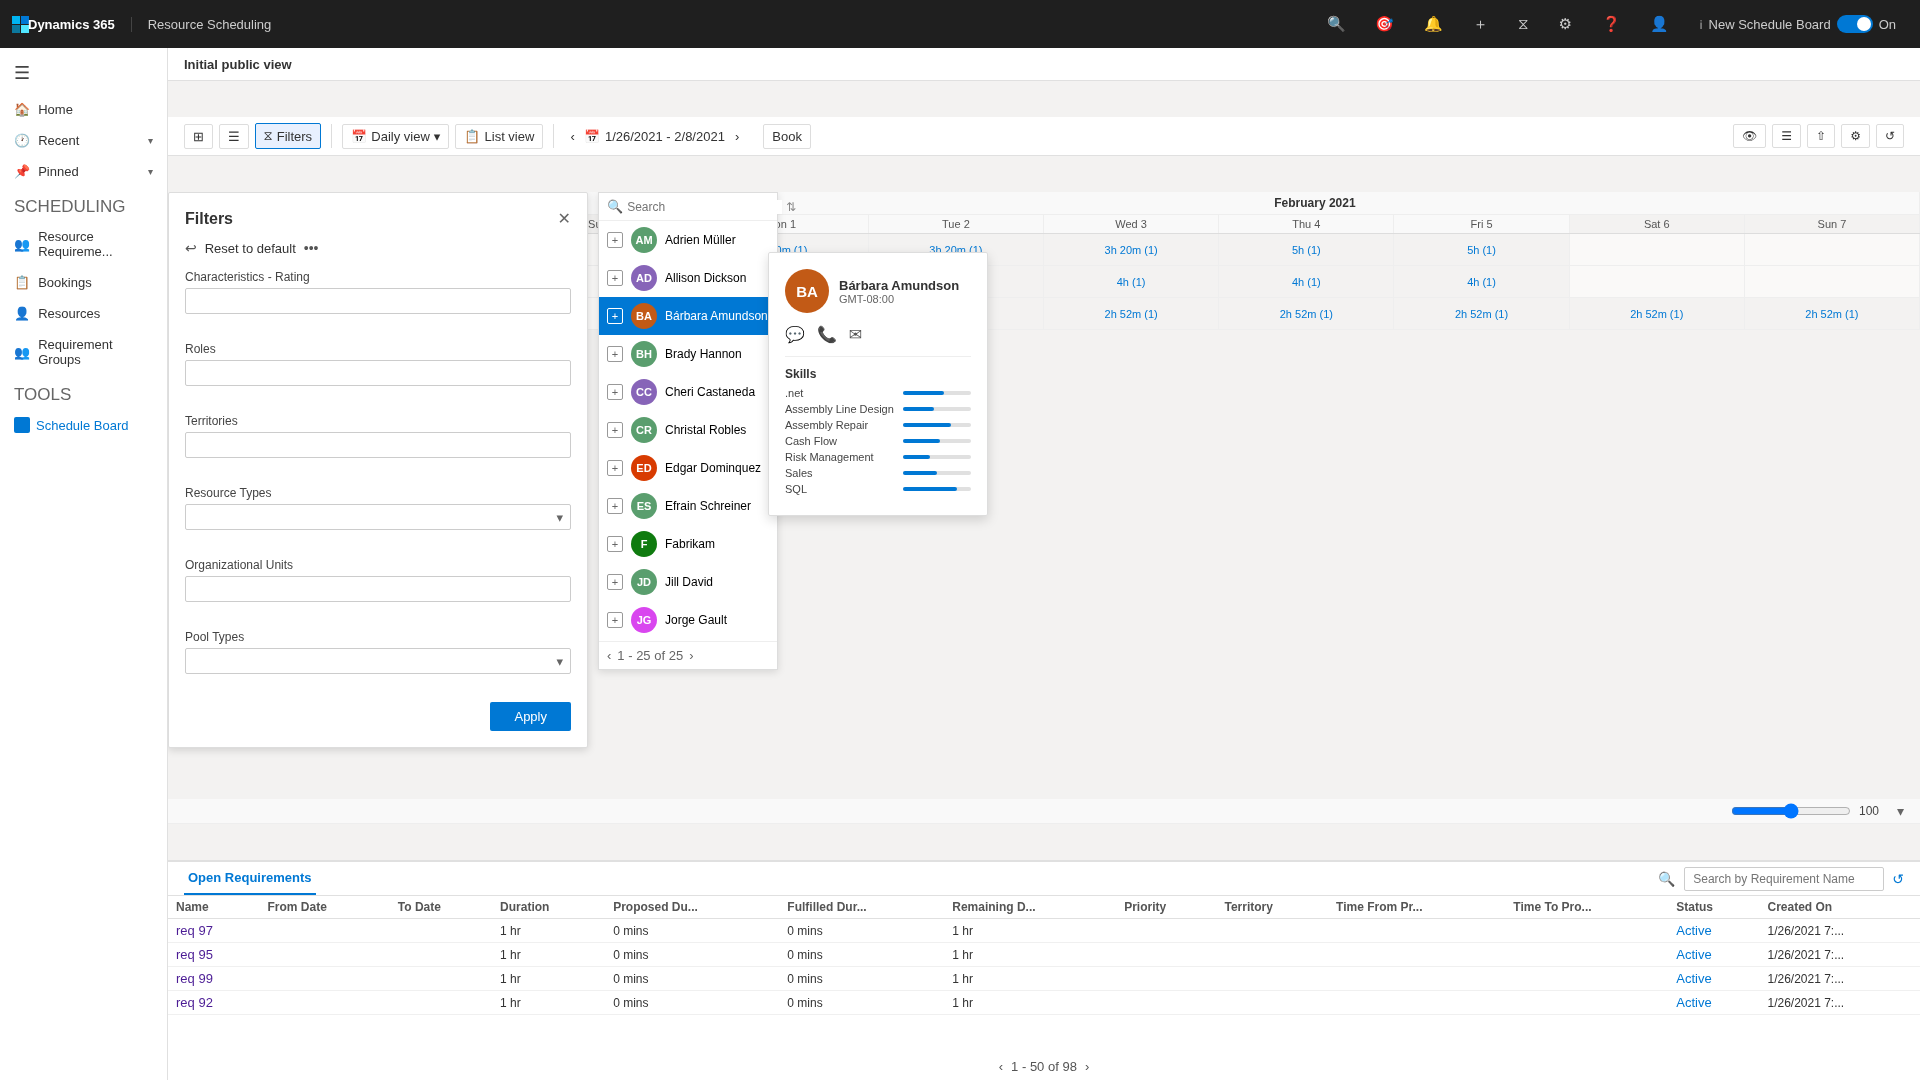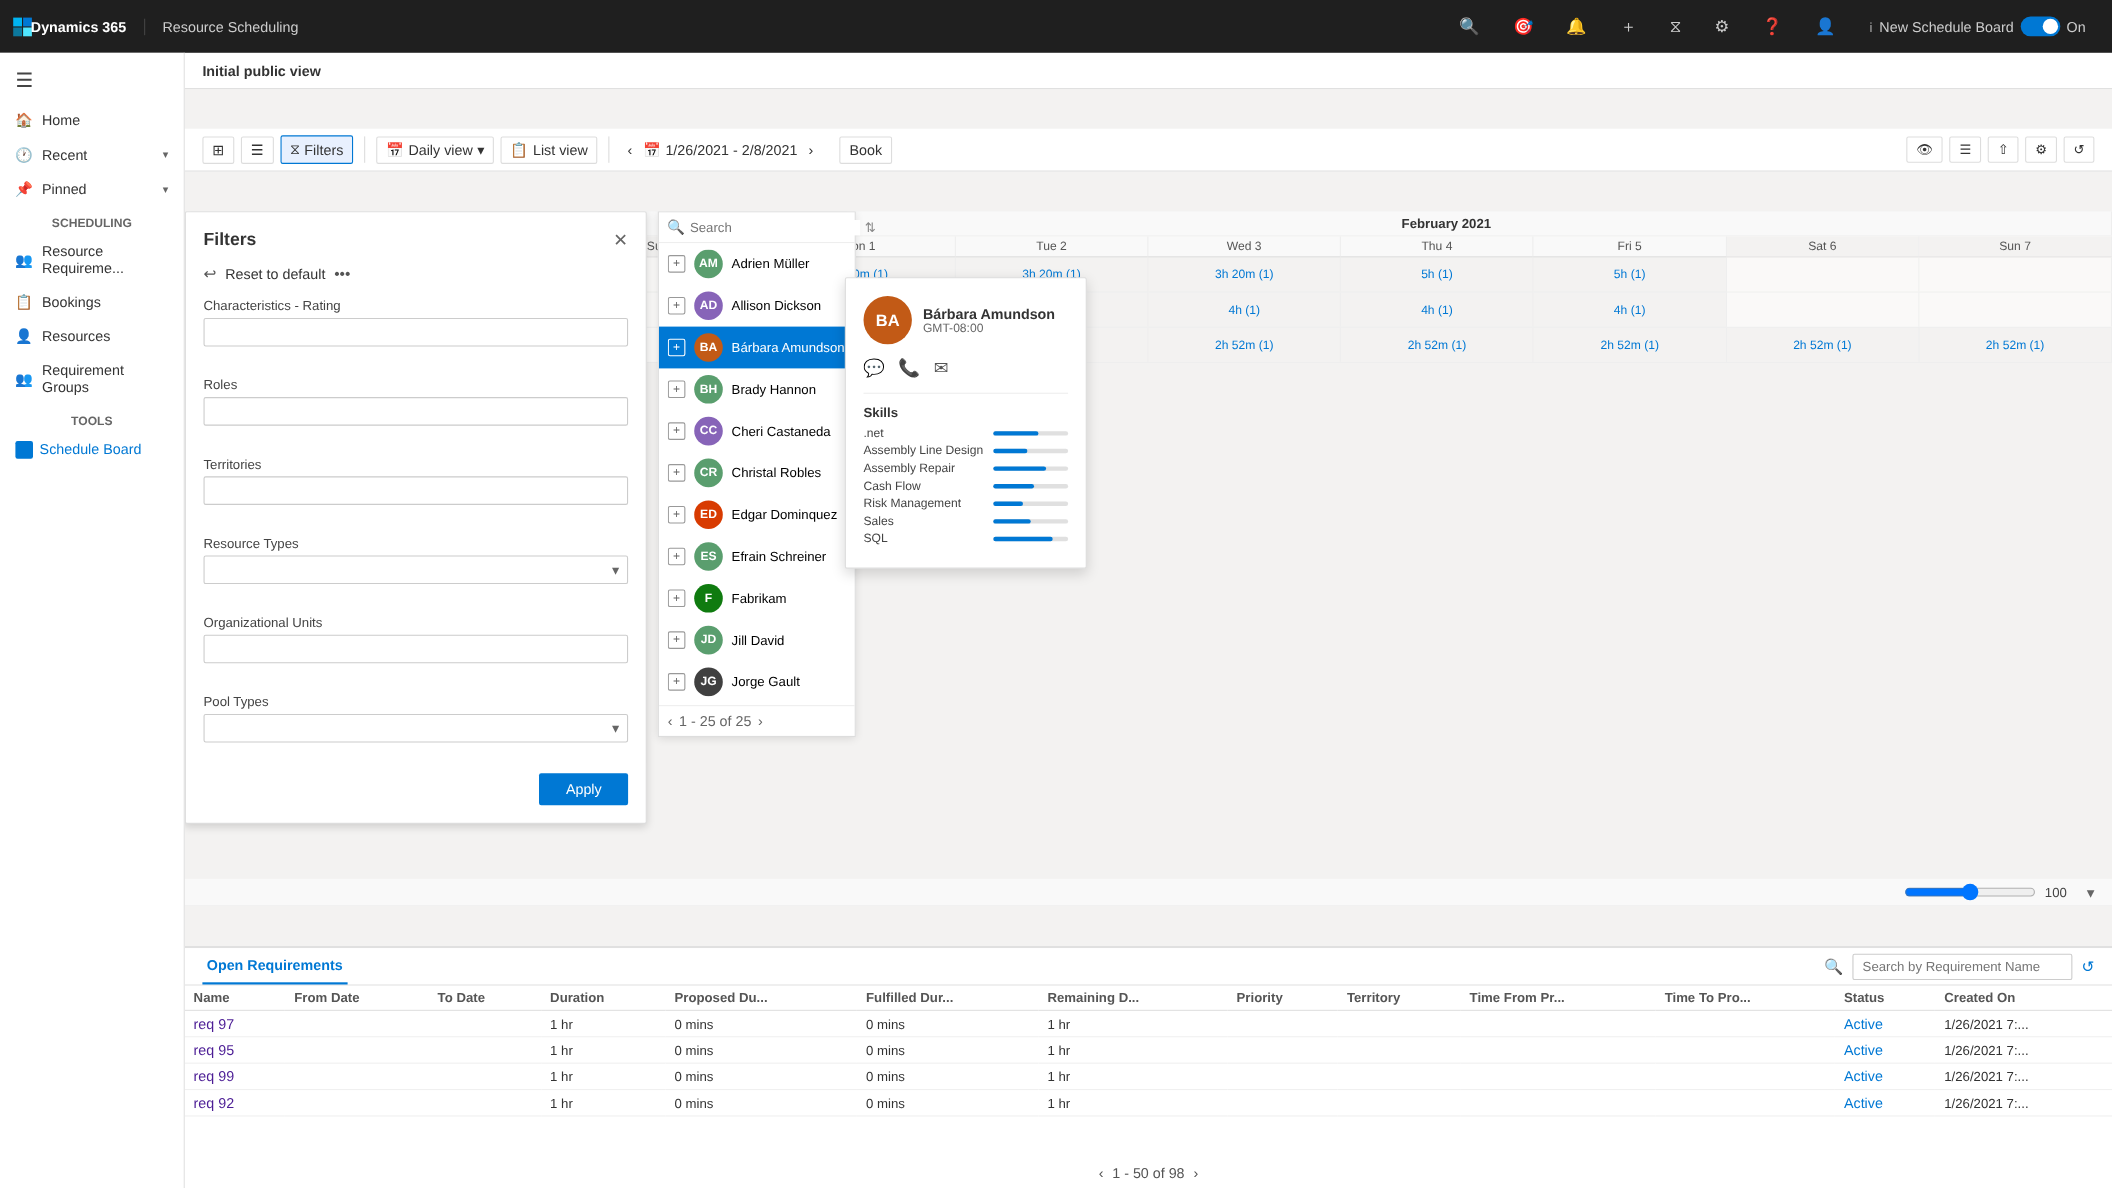--- a/index.html
+++ b/index.html
@@ -83,28 +83,28 @@
       align-items: center;
       gap: 8px;
       padding: 8px 14px;
       cursor: pointer;
       color: #333;
     }
     .sidebar-item .label { font-size: 13px; }
     .sidebar-item .chevron { margin-left: auto; font-size: 10px; color: #666; }
     .sidebar-section-header {
       padding: 10px 14px 4px;
-      font-size: 11px;
-      font-weight: 700;
+      font-size: 17px;
+      font-weight: 400;
       color: #666;
       text-transform: uppercase;
-      text-align: center;
     }
     .sidebar-schedule-board {
       display: flex;
+      align-items: center;
       gap: 6px;
       padding: 8px 14px;
       cursor: pointer;
       color: #0078d4;
       font-size: 13px;
     }
     .sidebar-schedule-board .icon-block {
       width: 16px; height: 16px;
       background: #0078d4;
       display: inline-block;
@@ -772,21 +772,21 @@
             <div class="resource-avatar" style="background:#0f7b0f;">F</div>
             <span class="resource-name">Fabrikam</span>
           </div>
           <div class="resource-item">
             <div class="plus-icon">+</div>
             <div class="resource-avatar" style="background:#5a9e6e;">JD</div>
             <span class="resource-name">Jill David</span>
           </div>
           <div class="resource-item">
             <div class="plus-icon">+</div>
-            <div class="resource-avatar" style="background:#404040;">JG</div>
+            <div class="resource-avatar" style="background:#d946ef;">JG</div>
             <span class="resource-name">Jorge Gault</span>
           </div>
           <div class="resource-item">
             
             
             
           </div>
 
         </div>
         <div class="resource-pagination">

